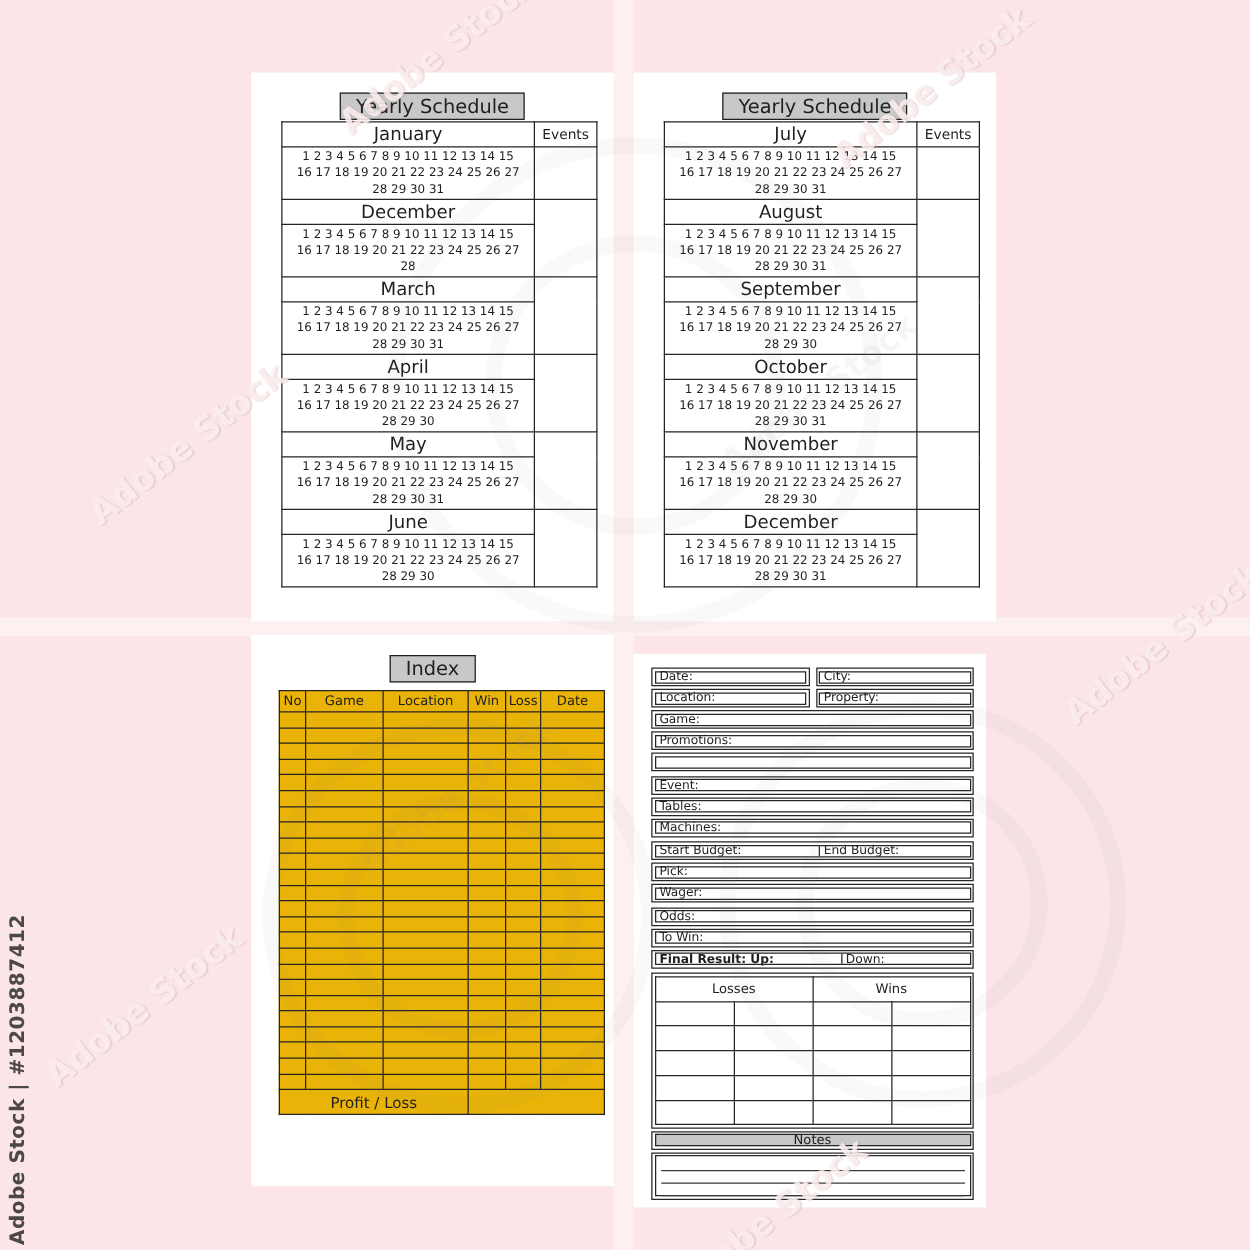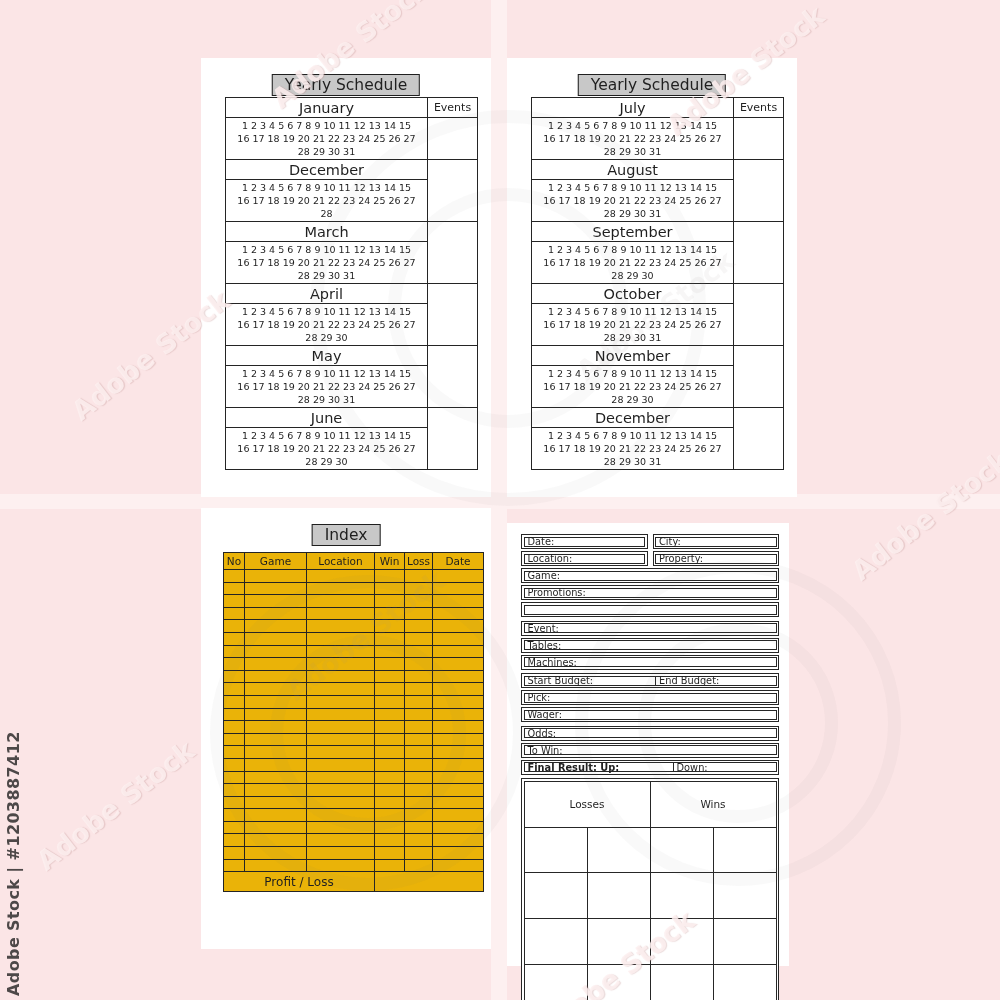--- a/index.html
+++ b/index.html
@@ -61,21 +61,21 @@
   .frow.gap{margin-top:3.5px;}
   .pairsep{display:flex;gap:5px;}
   .pairsep .dbox{flex:1;}
   .dbox{box-sizing:border-box;border:1.1px solid #262626;padding:1.5px;height:15px;background:#fff;}
   .din{box-sizing:border-box;border:1px solid #262626;height:100%;display:flex;
     align-items:center;padding:0 3px;font-size:9.8px;white-space:nowrap;overflow:visible;}
   .din .half{display:flex;align-items:center;height:100%;box-sizing:border-box;}
   .din .half.rgt{border-left:1px solid #262626;padding-left:3px;flex:1;}
   .lwwrap{height:auto;}
   .lwtable{width:100%;border-collapse:collapse;table-layout:fixed;}
-  .lwtable th,.lwtable td{border:1.1px solid #262626;padding:16px;}
+  .lwtable th,.lwtable td{border:1.1px solid #262626;padding:3px;}
   .lwtable th{font-size:10.5px;font-weight:normal;height:13px;}
   .lwtable td{height:12.8px;}
   .nbar .din{background:#c8c8c8;justify-content:center;font-size:10.5px;}
   .nlines{height:38px;}
   .nlines .din{flex-direction:column;align-items:stretch;justify-content:flex-start;padding:2px 4px 0 4px;}
   .nline{height:10.5px;border-bottom:1px solid #3a3a3a;}
 </style>
 </head>
 <body>
 

